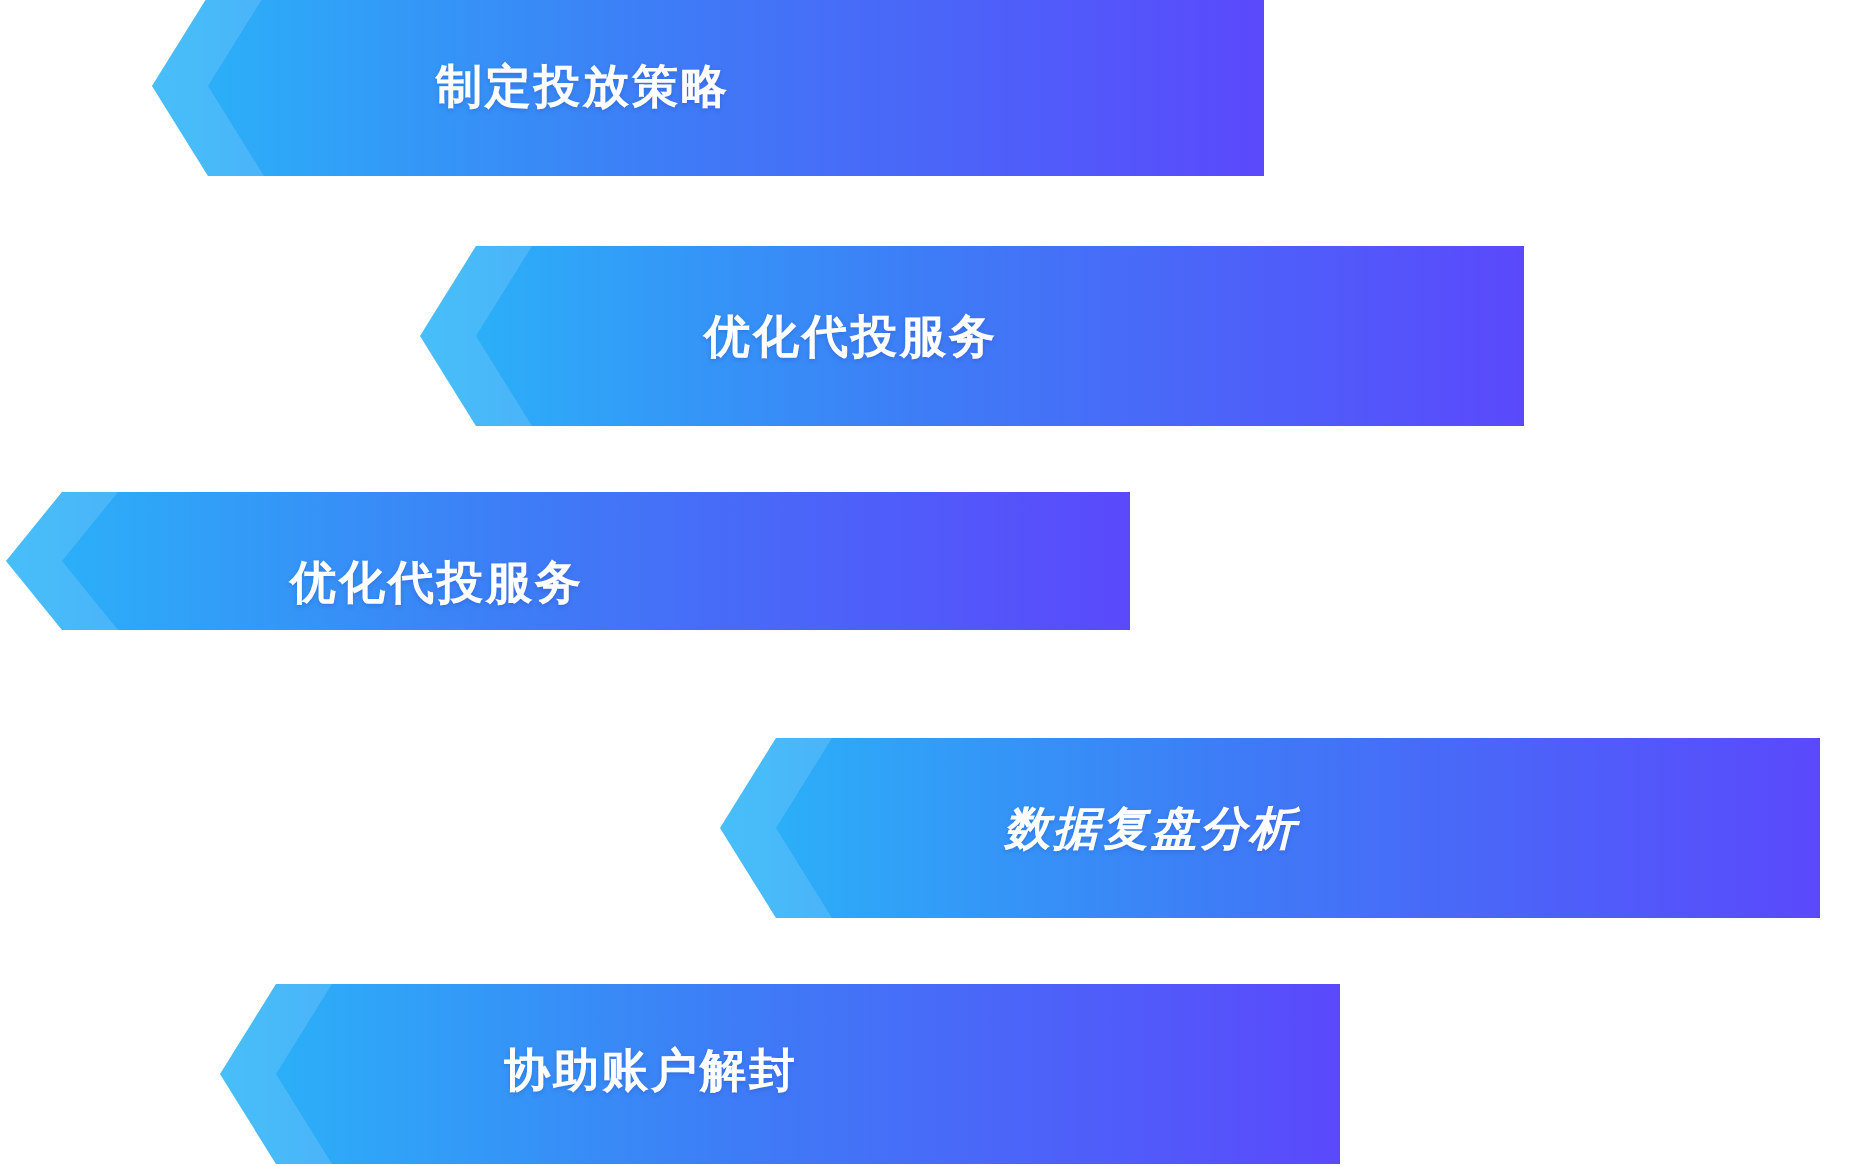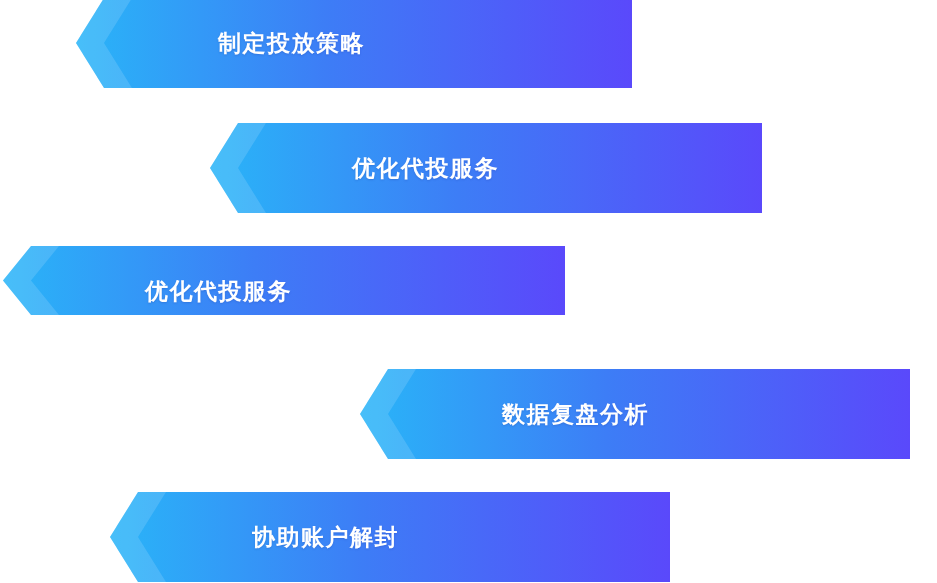--- a/index.html
+++ b/index.html
@@ -46,21 +46,21 @@
     <div class="banner-label" style="line-height: 90px; color: rgb(255, 255, 255);">制定投放策略</div>
   </div>
     <div class="banner" style="left: 210px; top: 123px; width: 552px; height: 90px; background: linear-gradient(90deg, rgb(41, 181, 248) 0%, rgb(61, 125, 246) 45%, rgb(90, 73, 251) 100%);">
     <div class="chevron-accent" style="background: rgba(255, 255, 255, 0.14);"></div>
     <div class="banner-label" style="line-height: 90px; color: rgb(255, 255, 255);">优化代投服务</div>
   </div>
     <div class="banner" style="left: 3px; top: 246px; width: 562px; height: 69px; background: linear-gradient(90deg, rgb(41, 181, 248) 0%, rgb(61, 125, 246) 45%, rgb(90, 73, 251) 100%);">
     <div class="chevron-accent" style="background: rgba(255, 255, 255, 0.14);"></div>
     <div class="banner-label" style="line-height: 90px; color: rgb(255, 255, 255);">优化代投服务</div>
   </div>
-    <div class="banner" style="left: 360px; top: 369px; width: 550px; height: 90px; background: linear-gradient(90deg, rgb(41, 181, 248) 0%, rgb(61, 125, 246) 45%, rgb(90, 73, 251) 100%);">
+    <div class="banner" style="left: 360px; top: 369px; width: 550px; height: 90px; background: linear-gradient(90deg, rgb(41, 181, 248) 0%, rgb(61, 125, 246) 45%, rgb(90, 73, 251) 100%); font-style: italic;">
     <div class="chevron-accent" style="background: rgba(255, 255, 255, 0.14);"></div>
     <div class="banner-label" style="line-height: 90px; color: rgb(255, 255, 255);">数据复盘分析</div>
   </div>
-    <div class="banner" style="left: 110px; top: 492px; width: 560px; height: 90px; background: linear-gradient(90deg, rgb(41, 181, 248) 0%, rgb(61, 125, 246) 45%, rgb(90, 73, 251) 100%);">
+    <div class="banner" style="left: 110px; top: 492px; width: 560px; height: 90px; background: linear-gradient(90deg, rgb(41, 181, 248) 0%, rgb(61, 125, 246) 45%, rgb(90, 73, 251) 100%); font-family: Liberation Mono, monospace;">
     <div class="chevron-accent" style="background: rgba(255, 255, 255, 0.14);"></div>
     <div class="banner-label" style="line-height: 90px; color: rgb(255, 255, 255);">协助账户解封</div>
   </div>
   </div>
 
 </body></html>

